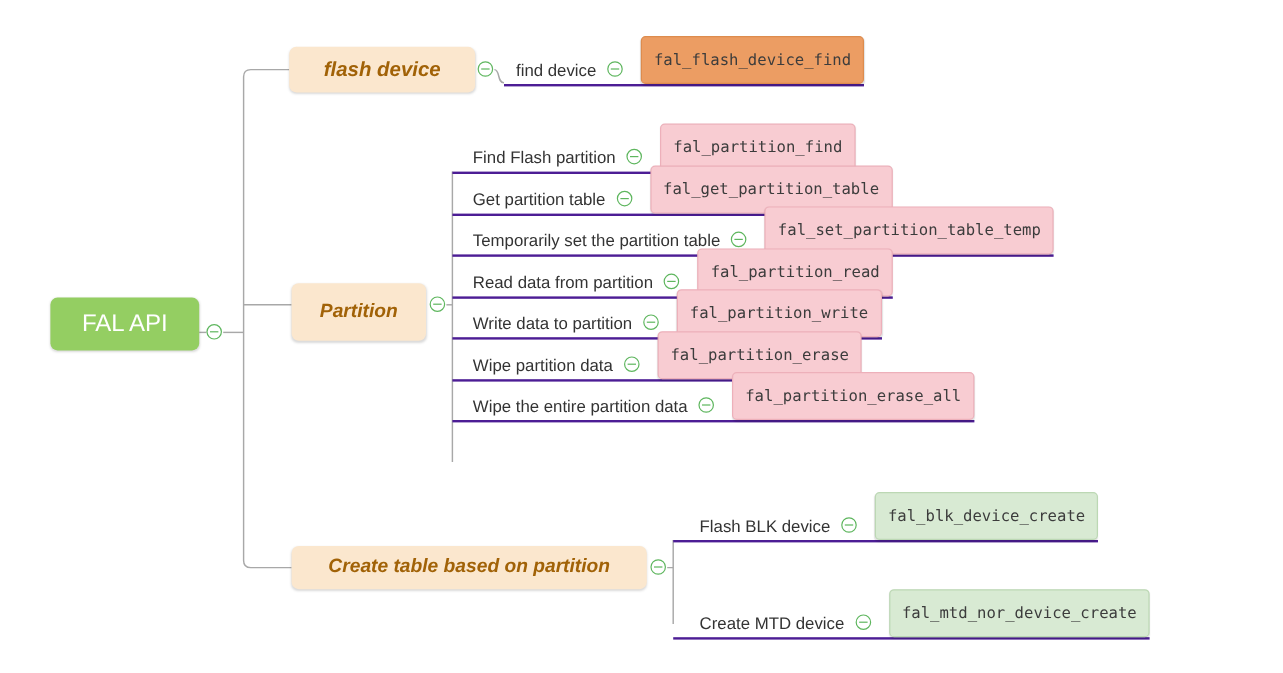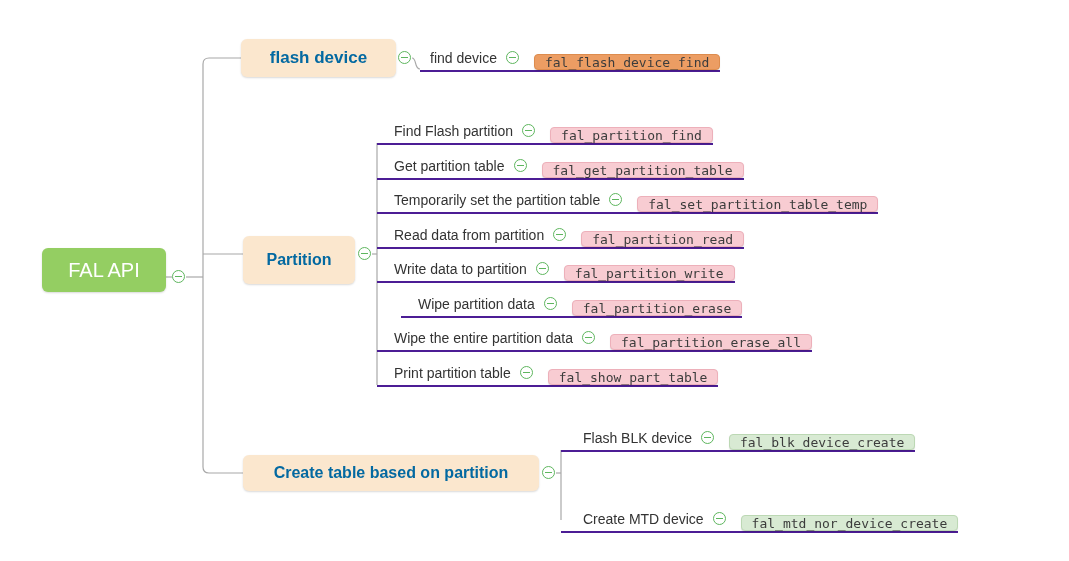--- a/index.html
+++ b/index.html
@@ -12,21 +12,21 @@
   
   .topic {
     position:absolute; display:flex; align-items:center; justify-content:center;
     border-radius:6px; box-sizing:border-box; white-space:nowrap;
     box-shadow:0 1px 2px rgba(0,0,0,0.15);
   }
   .root-topic {
     left:42px; top:248px; width:124px; height:44px;
     background:#94CE62; color:#ffffff; font-size:20px; font-weight:500;
   }
-  .branch-topic { background:#FBE7CE; color:#0369a1; font-weight:600; }
+  .branch-topic { background:#FBE7CE; color:#a16207; font-weight:600;font-style:italic; }
   #b-flash  { left:241px; top:39px;  width:155px; height:38px; font-size:17px; }
   #b-part   { left:243px; top:236px; width:112px; height:48px; font-size:16px; }
   #b-create { left:243px; top:455px; width:296px; height:36px; font-size:16px; }
 
   
   .ci {
     width:13px; height:13px; border:1.2px solid #5EB65E; border-radius:50%;
     background:#ffffff; position:relative; flex:0 0 13px; box-sizing:border-box;
   }
   .ci::after {
@@ -43,36 +43,36 @@
   .row {
     position:absolute; display:flex; align-items:flex-end;
     height:26px; border-bottom:2px solid #4c1d95; white-space:nowrap;
   }
   .row .lbl { font-size:14px; color:#333333; padding-bottom:4px; }
   .row .ci  { margin:0 0 6px 9px; }
   .row .func{ margin-left:15px; }
 
   .func {
     font-family:"DejaVu Sans Mono", monospace; font-size:13px; color:#3c3c3c;
-    height:16px; padding:0 10px; border-radius:4px; display:flex; align-items:center;
+    height:40px; padding:0 10px; border-radius:4px; display:flex; align-items:center;
     box-sizing:border-box; box-shadow:0 1px 1px rgba(0,0,0,0.12);
   }
   .func.orange { background:#EC9D63; border:1px solid #DD8C4E; }
   .func.pink   { background:#F8CCD2; border:1px solid #EDB0BA; }
   .func.green  { background:#D8EAD3; border:1px solid #BCD8B4; }
 
   
   #r-f0 { left:420px; top:44px; }  #r-f0 .lbl { padding-left:10px; }
   .prow .lbl { padding-left:17px; }
   #r-p0 { left:377px; top:117px; }
   #r-p1 { left:377px; top:152px; }
   #r-p2 { left:377px; top:186px; }
   #r-p3 { left:377px; top:221px; }
   #r-p4 { left:377px; top:255px; }
-  #r-p5 { left:377px; top:290px;margin-left:24px; }
+  #r-p5 { left:377px; top:290px; }
   #r-p6 { left:377px; top:324px;justify-content:flex-end; }
   #r-p7 { left:377px; top:359px; }
   .crow .lbl { padding-left:22px; }
   #r-c0 { left:561px; top:424px; }
   #r-c1 { left:561px; top:458px;margin-top:47px; }
   #r-c2 { left:561px; top:494px; }
 </style>
 </head>
 <body>
 
@@ -143,25 +143,20 @@
   <div class="row prow" id="r-p5">
     <span class="lbl">Wipe partition data</span>
     <span class="ci"></span>
     <span class="func pink">fal_partition_erase</span>
   </div>
   <div class="row prow" id="r-p6">
     <span class="lbl">Wipe the entire partition data</span>
     <span class="ci"></span>
     <span class="func pink">fal_partition_erase_all</span>
   </div>
-  <div class="row prow" id="r-p7">
-    <span class="lbl">Print partition table</span>
-    <span class="ci"></span>
-    <span class="func pink">fal_show_part_table</span>
-  </div>
 
   <div class="row crow" id="r-c0">
     <span class="lbl">Flash BLK device</span>
     <span class="ci"></span>
     <span class="func green">fal_blk_device_create</span>
   </div>
   <div class="row crow" id="r-c1">
     <span class="lbl">Create MTD device</span>
     <span class="ci"></span>
     <span class="func green">fal_mtd_nor_device_create</span>

